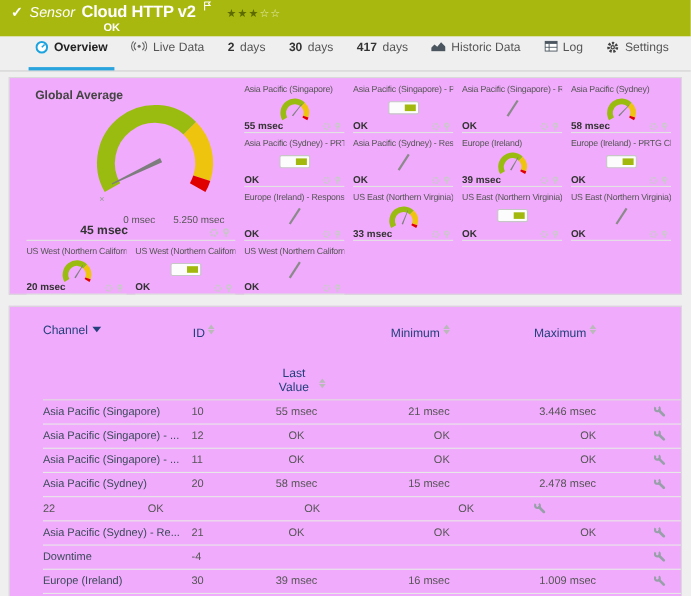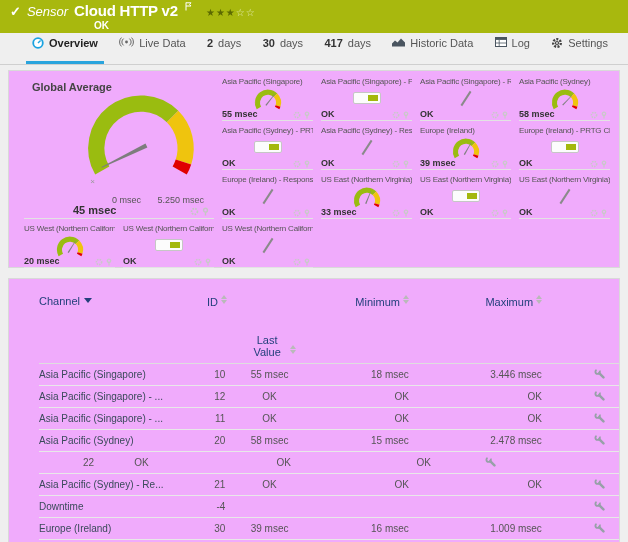--- a/index.html
+++ b/index.html
@@ -46,21 +46,21 @@
   .big-gauge-svg{position:absolute;top:10px;right:8px;}
   .scale-min{position:absolute;left:88px;bottom:13px;font-size:9px;color:#555;}
   .scale-max{position:absolute;right:10px;bottom:13px;font-size:9px;color:#555;}
   .big-value{position:absolute;left:8px;bottom:2px;font-size:11px;font-weight:bold;color:#333;margin-left:41px;}
   .big-icons{position:absolute;right:4px;bottom:2px;display:flex;gap:2px;}
   
   #table-card{top:278px;height:274px;padding:16px 0 0 30px;}
   .thead{display:flex;align-items:flex-start;color:#23407c;font-weight:normal;font-size:11px;
          padding-bottom:5px;border-bottom:1px solid #dedede;}
   .col-ch{width:145px;text-align:left;}
-  .col-id{width:55px;text-align:right;}
+  .col-id{width:55px;text-align:left;}
   .col-last{width:95px;text-align:center;}
   .col-min{width:140px;text-align:center;}
   .col-max{width:140px;text-align:center;}
   .col-ico{width:42px;text-align:center;}
   .thead .wrap{display:inline-block;max-width:40px;line-height:12px;margin-top:39px;}
   .trow{display:flex;align-items:center;height:21px;border-bottom:1px solid #e8e8e8;font-size:10px;color:#555;}
   .trow .col-ch{color:#3a4a5a;}
   .trow .col-min,.trow .col-max{text-align:right;box-sizing:border-box;padding-right:38px;}
   .sort{display:inline-block;vertical-align:2px;margin-left:3px;}
   .sort b,.sort i{display:block;width:0;height:0;border-left:3.5px solid transparent;border-right:3.5px solid transparent;}
@@ -496,21 +496,21 @@
     <div class="col-last"><span class="wrap">Last Value</span><span class="sort"><b></b><i></i></span></div>
     <div class="col-min"><span>Minimum</span><span class="sort"><b></b><i></i></span></div>
     <div class="col-max"><span>Maximum</span><span class="sort"><b></b><i></i></span></div>
     <div class="col-ico"></div>
   </div>
   <div id="table-body">
     <div class="trow">
       <div class="col-ch">Asia Pacific (Singapore)</div>
       <div class="col-id">10</div>
       <div class="col-last">55 msec</div>
-      <div class="col-min">18 msec</div>
+      <div class="col-min">21 msec</div>
       <div class="col-max">3.446 msec</div>
       <div class="col-ico">
         <svg width="11" height="11" viewBox="0 0 10 10">
             <g fill="none" stroke="#97a0a8">
               <circle cx="3.3" cy="3.3" r="2" stroke-width="1.7" stroke-dasharray="7.5 3"></circle>
               <path d="M4.7,4.7 L8.6,8.6" stroke-width="2.2" stroke-linecap="round"></path>
             </g>
           </svg>
       </div>
     </div>

